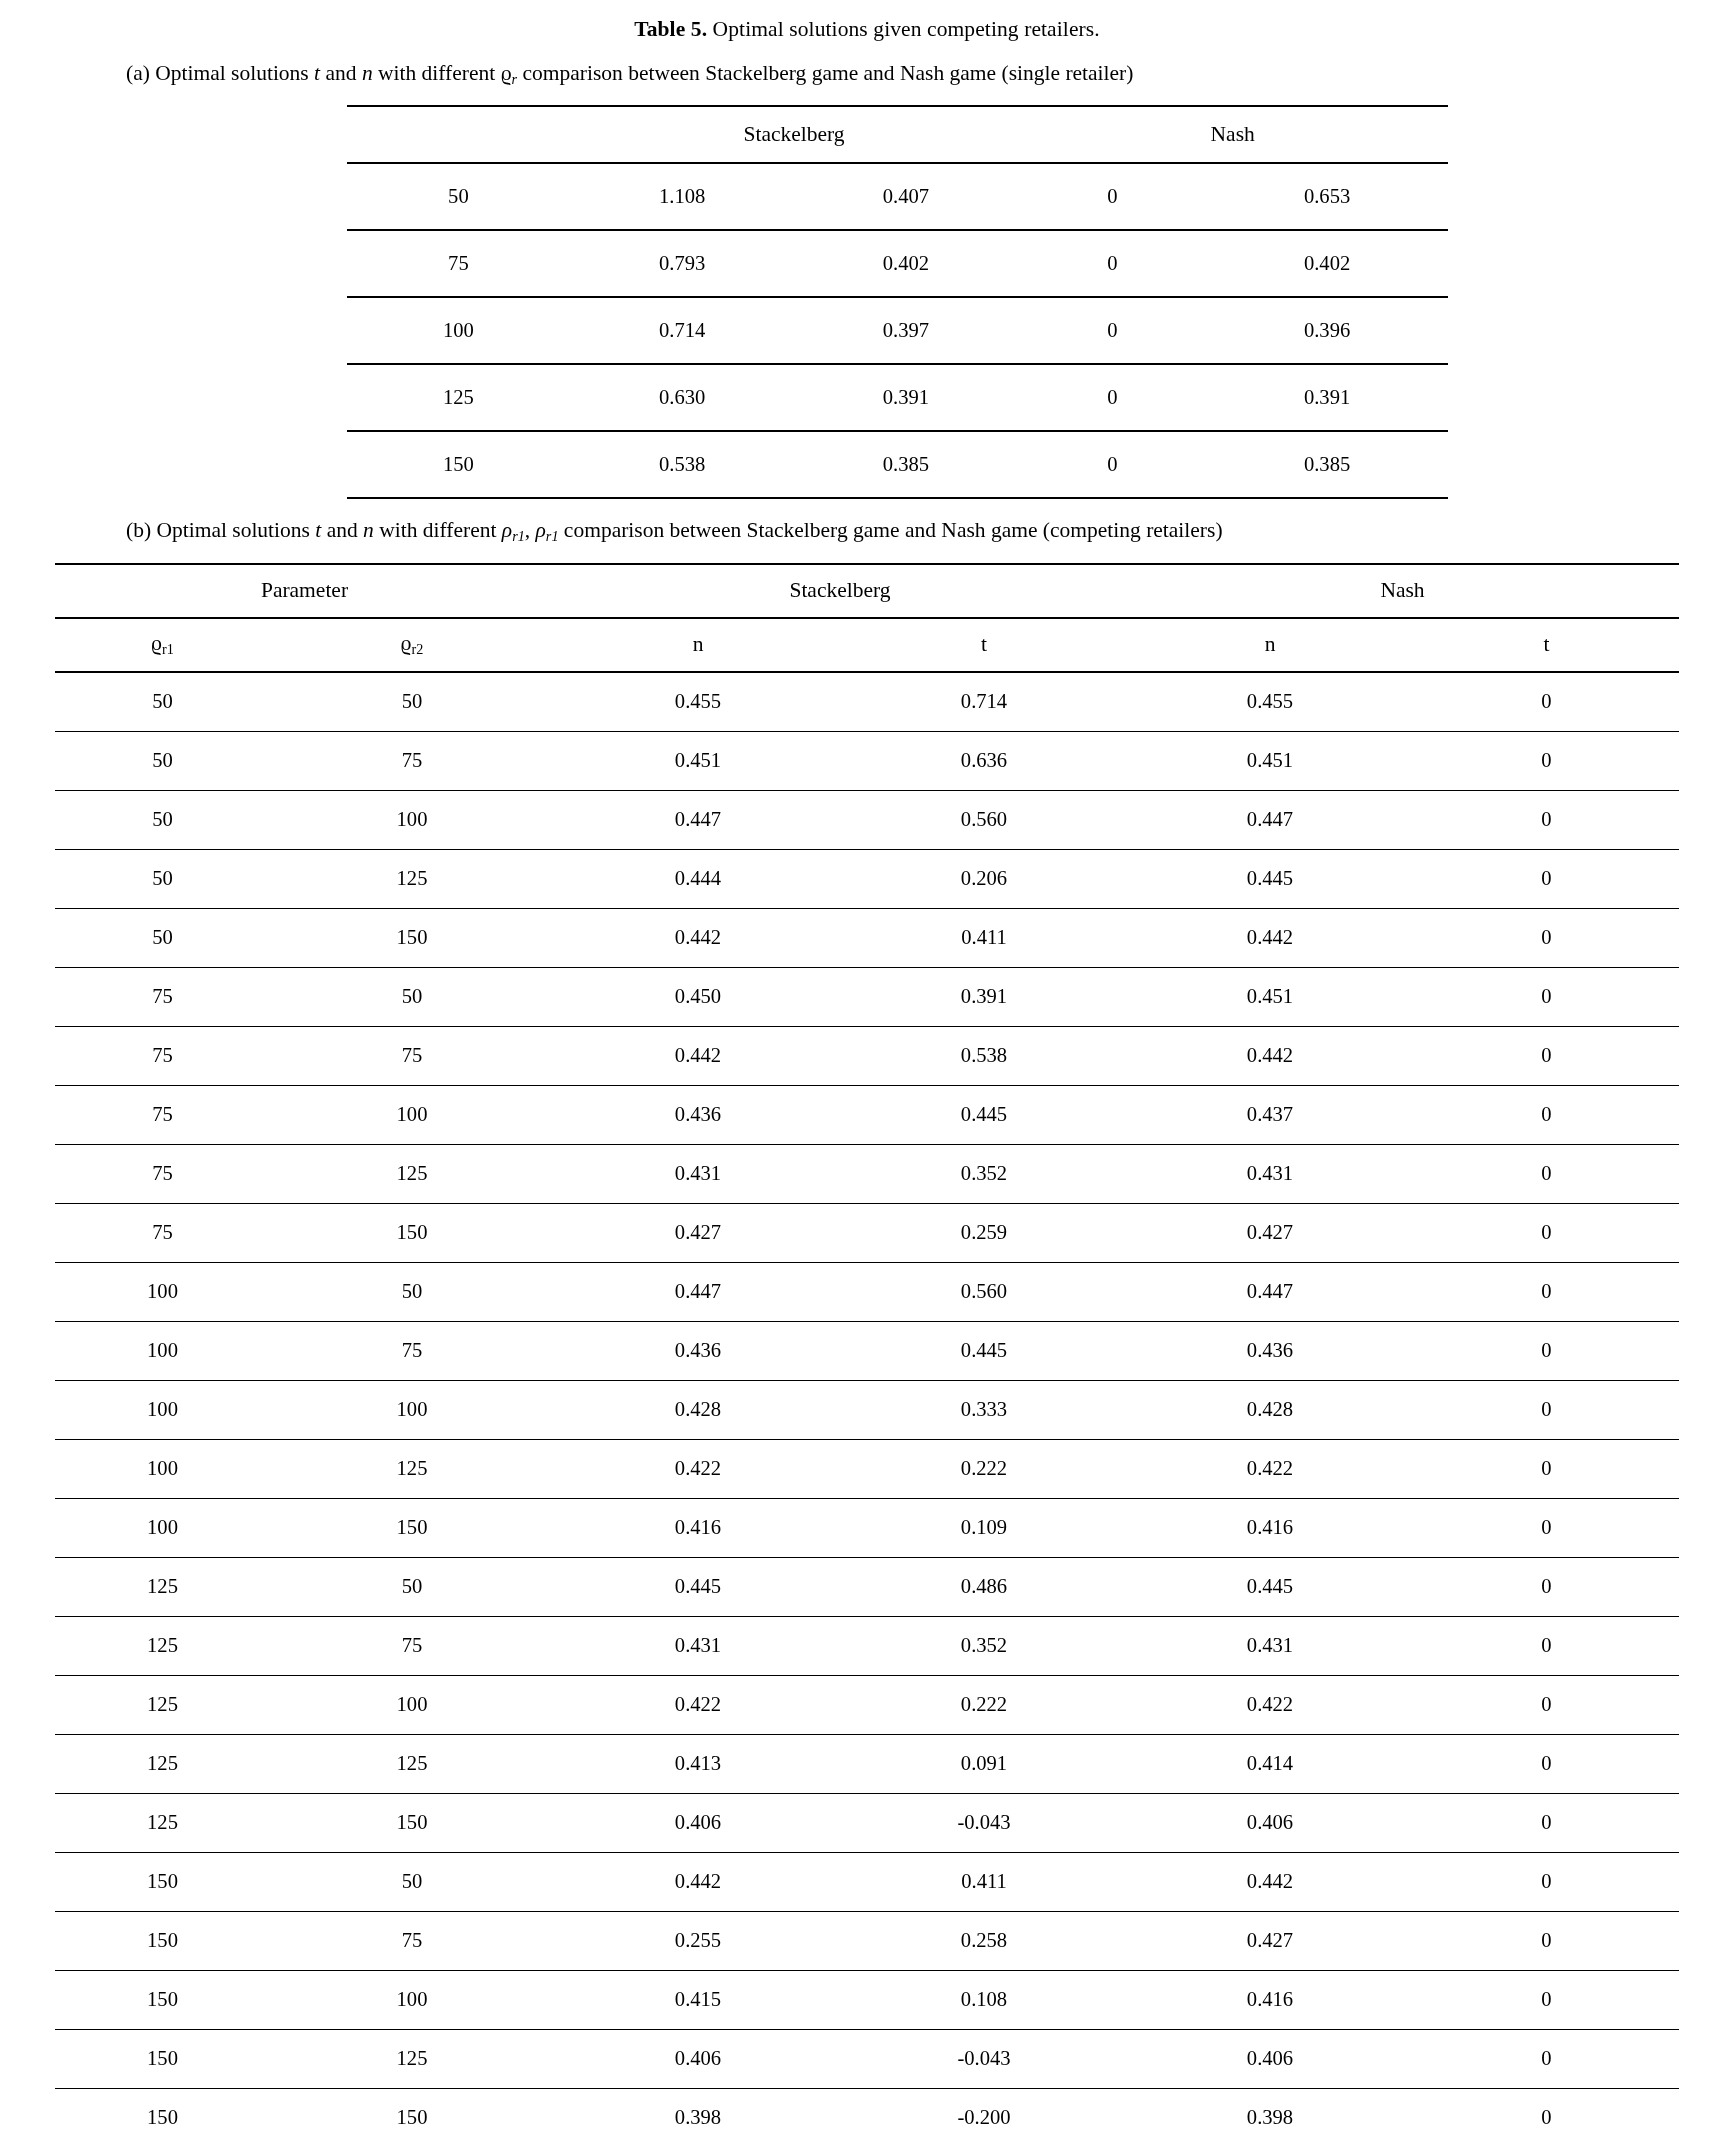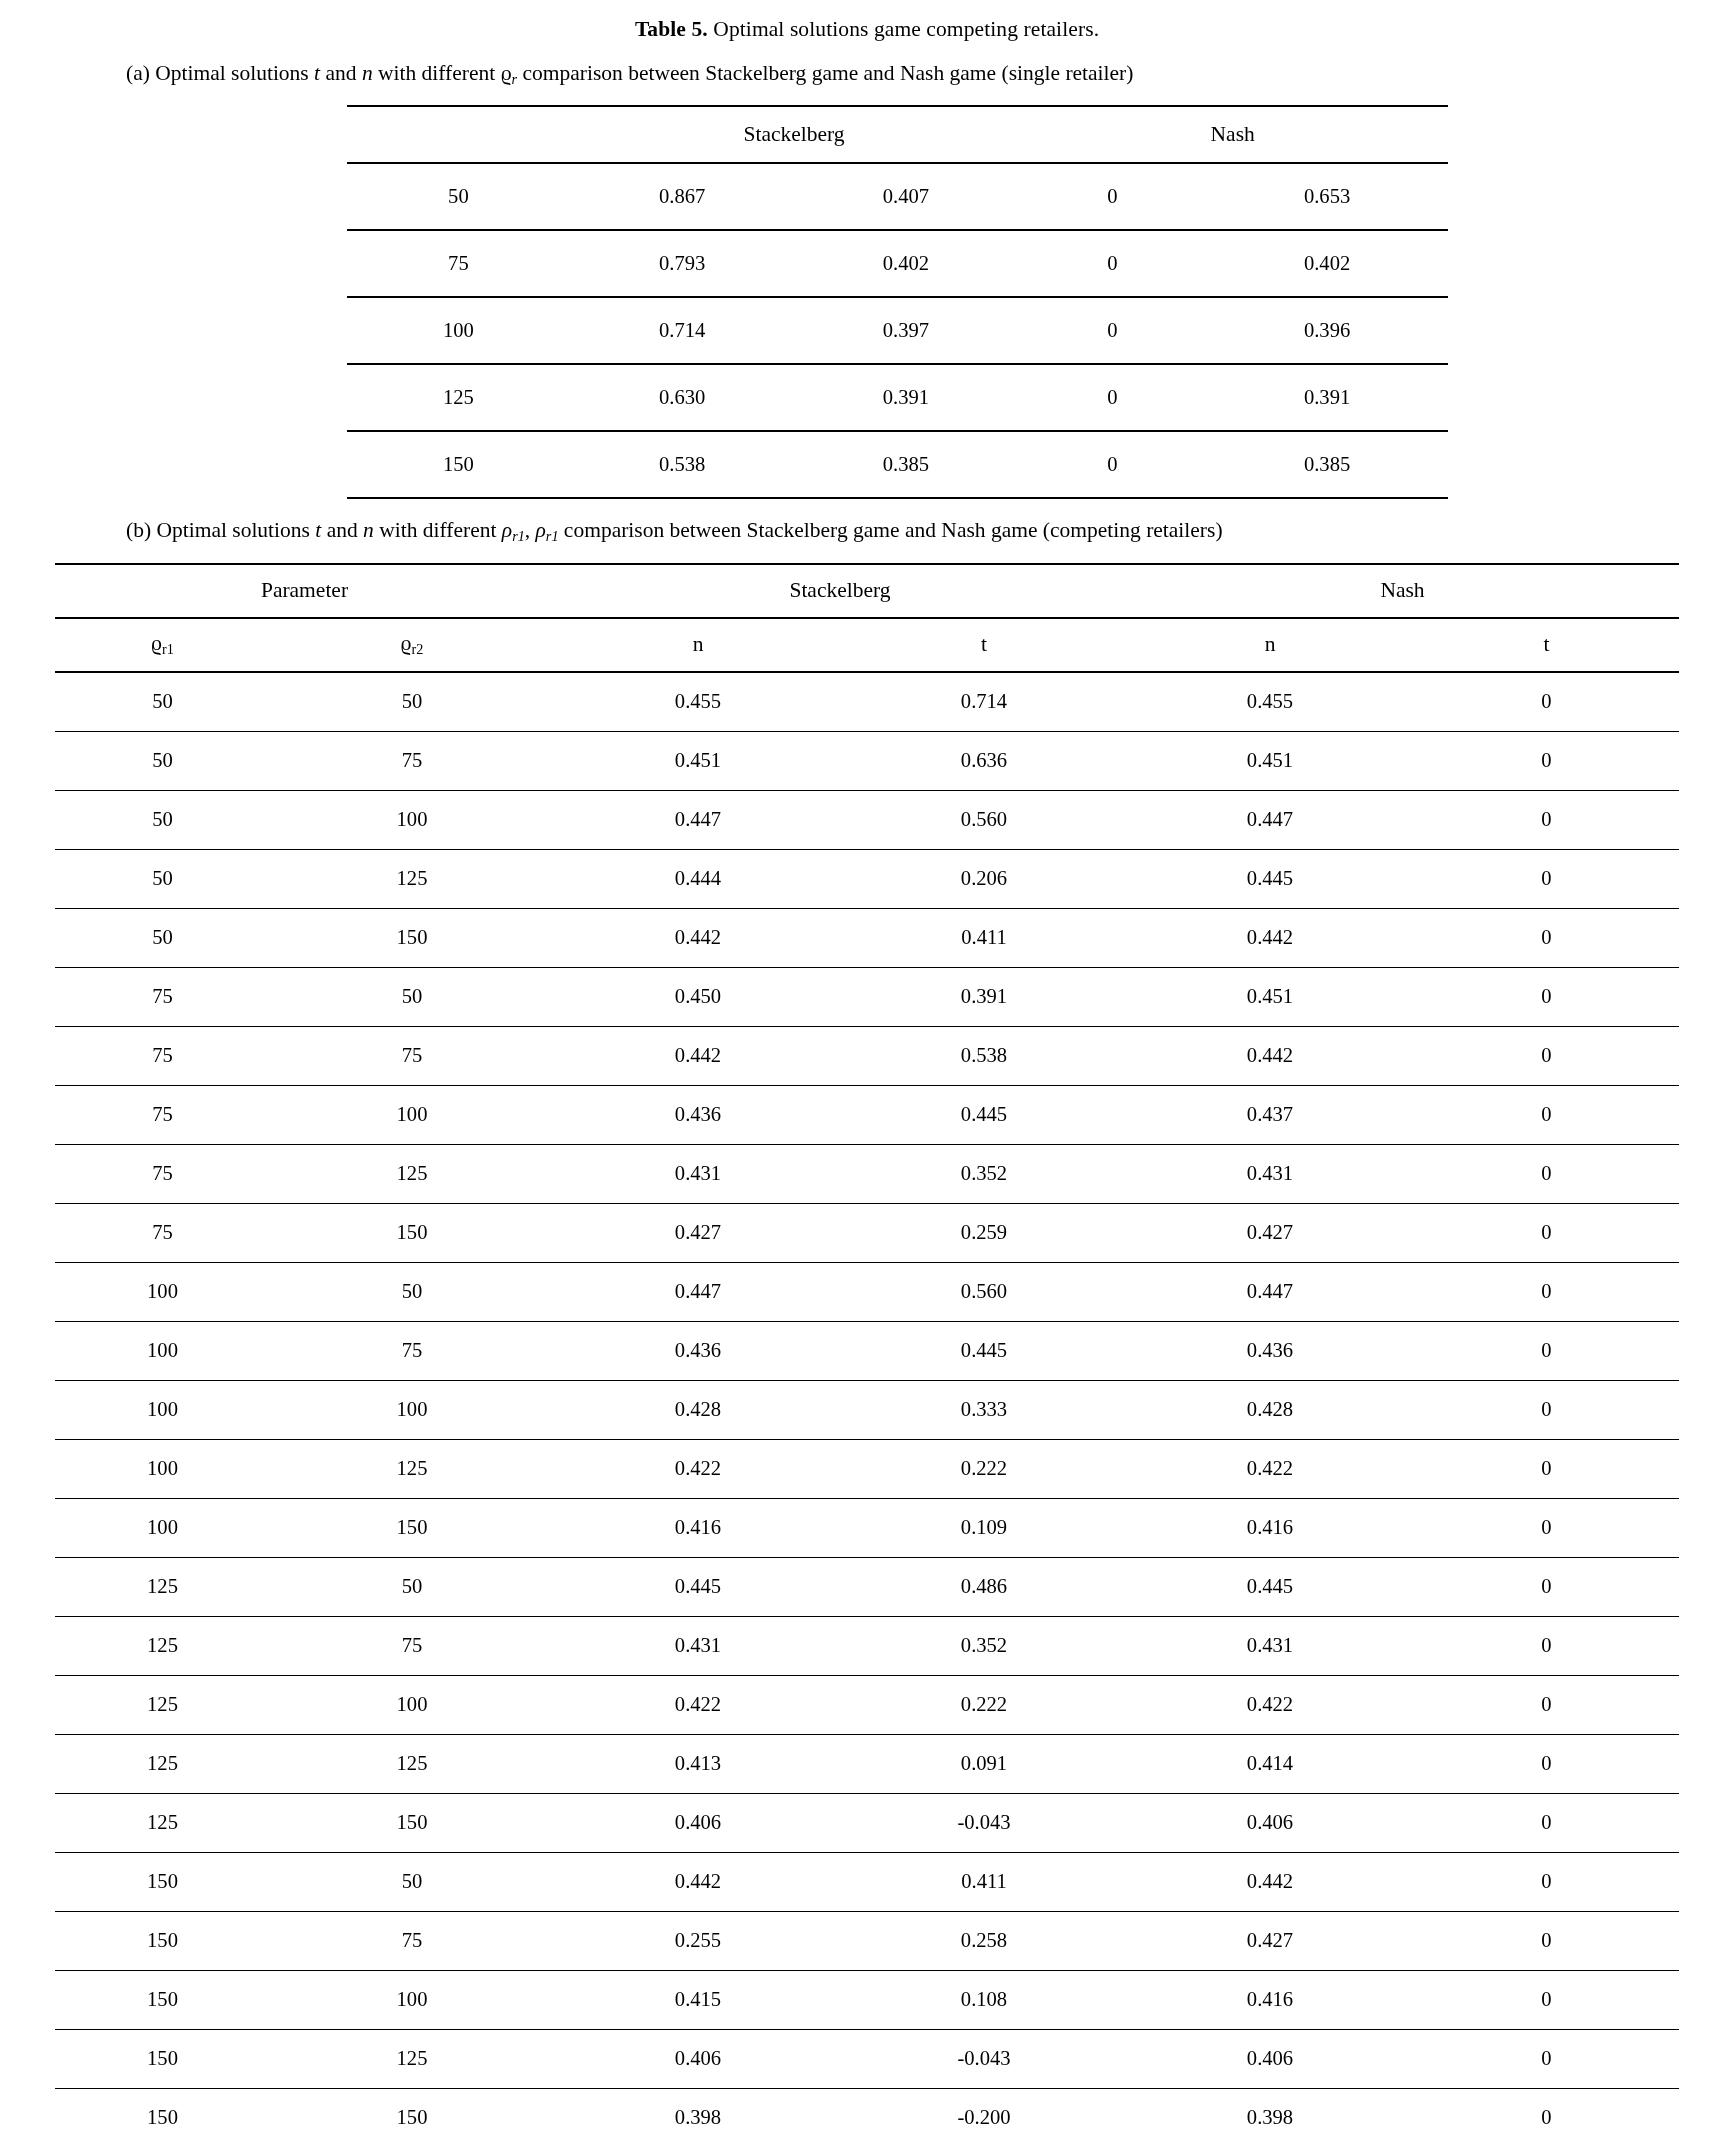--- a/index.html
+++ b/index.html
@@ -110,21 +110,21 @@
 
   .caption-b-wrap { margin-top: 1.7px; }
 </style>
 </head>
 <body>
 
 <div class="page">
 
   <div class="table-title">
     <span class="lbl">Table 5.</span>
-    <span>Optimal solutions game competing retailers.</span>
+    <span>Optimal solutions given competing retailers.</span>
   </div>
 
   <p class="caption">
     <span>(a) Optimal solutions </span><span class="it">t</span><span> and </span><span class="it">n</span><span> with different </span><span class="varrho">ϱ</span><span class="sub">r</span><span> comparison between Stackelberg game and Nash game (single retailer)</span>
   </p>
 
   <div class="tbl-a-wrap">
     <table class="tbl-a">
       <colgroup>
         <col class="c0">
@@ -140,21 +140,21 @@
         <tr class="grp">
           <td></td>
           <td colspan="2">Stackelberg</td>
           <td colspan="2">Nash</td>
         </tr>
         <tr class="after-hdr">
             <td colspan="5" style="height:0;"></td>
           </tr>
         <tr class="drow">
           <td>50</td>
-          <td>0.867</td>
+          <td>1.108</td>
           <td>0.407</td>
           <td>0</td>
           <td>0.653</td>
         </tr>
         <tr class="drow">
           <td>75</td>
           <td>0.793</td>
           <td>0.402</td>
           <td>0</td>
           <td>0.402</td>

